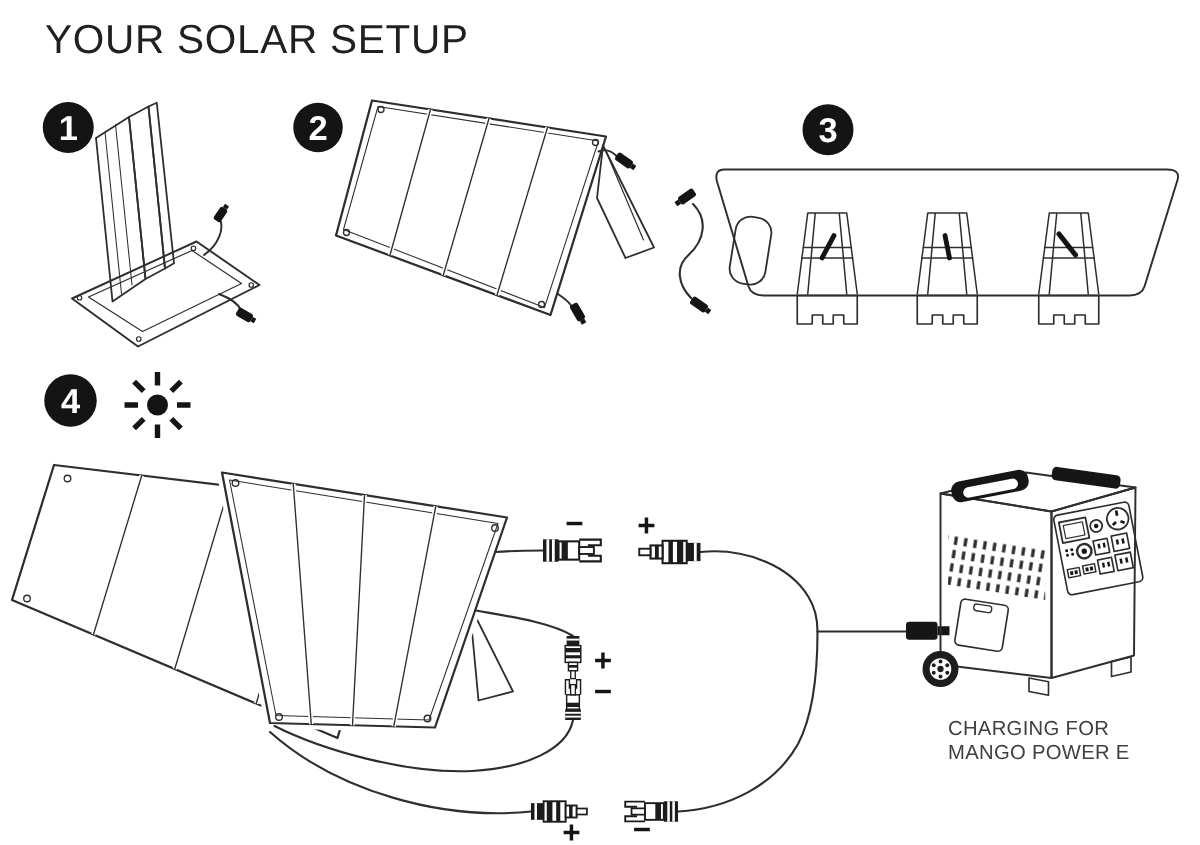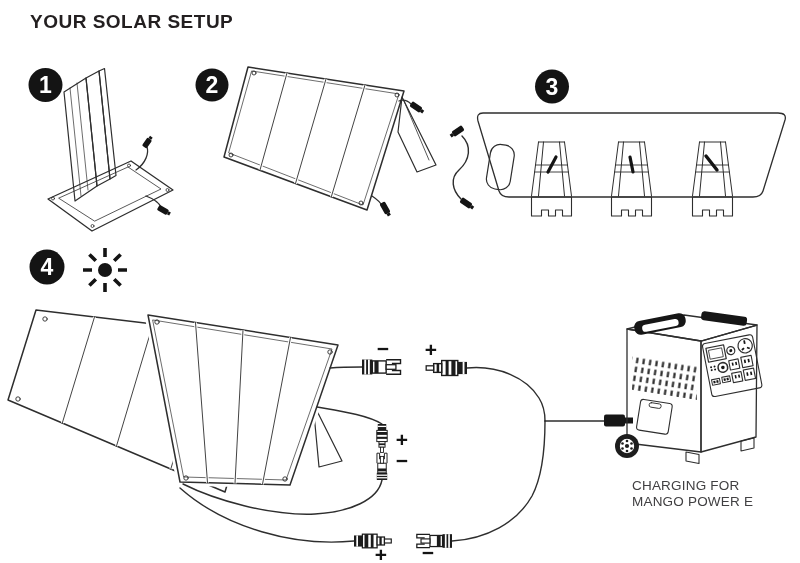--- a/index.html
+++ b/index.html
@@ -1,18 +1,18 @@
 <!DOCTYPE html>
 <html><head>
 <meta charset="utf-8">
 <style>
   html,body{margin:0;padding:0;background:#fff;}
   .canvas{position:relative;width:800px;height:563px;background:#fff;overflow:hidden;
           font-family:"Liberation Sans",sans-serif;}
-  .title{position:absolute;left:30px;top:11px;margin:0;font-size:19px;font-weight:700;
+  .title{position:absolute;left:30px;top:11px;margin:0;font-size:27px;font-weight:400;
          letter-spacing:.5px;color:#231f20;font-family:"Liberation Sans",sans-serif;}
   svg{position:absolute;left:0;top:0;}
   .num{font-family:"Liberation Sans",sans-serif;font-size:23px;font-weight:700;fill:#ffffff;}
   .pol{font-family:"Liberation Sans",sans-serif;font-size:21px;font-weight:700;fill:#141414;}
   .cap{font-family:"Liberation Sans",sans-serif;font-size:13.5px;fill:#414042;letter-spacing:.2px;}
   .ln{stroke:#2e2e2e;fill:none;stroke-linecap:round;stroke-linejoin:round;}
 </style>
 </head>
 <body>
 

